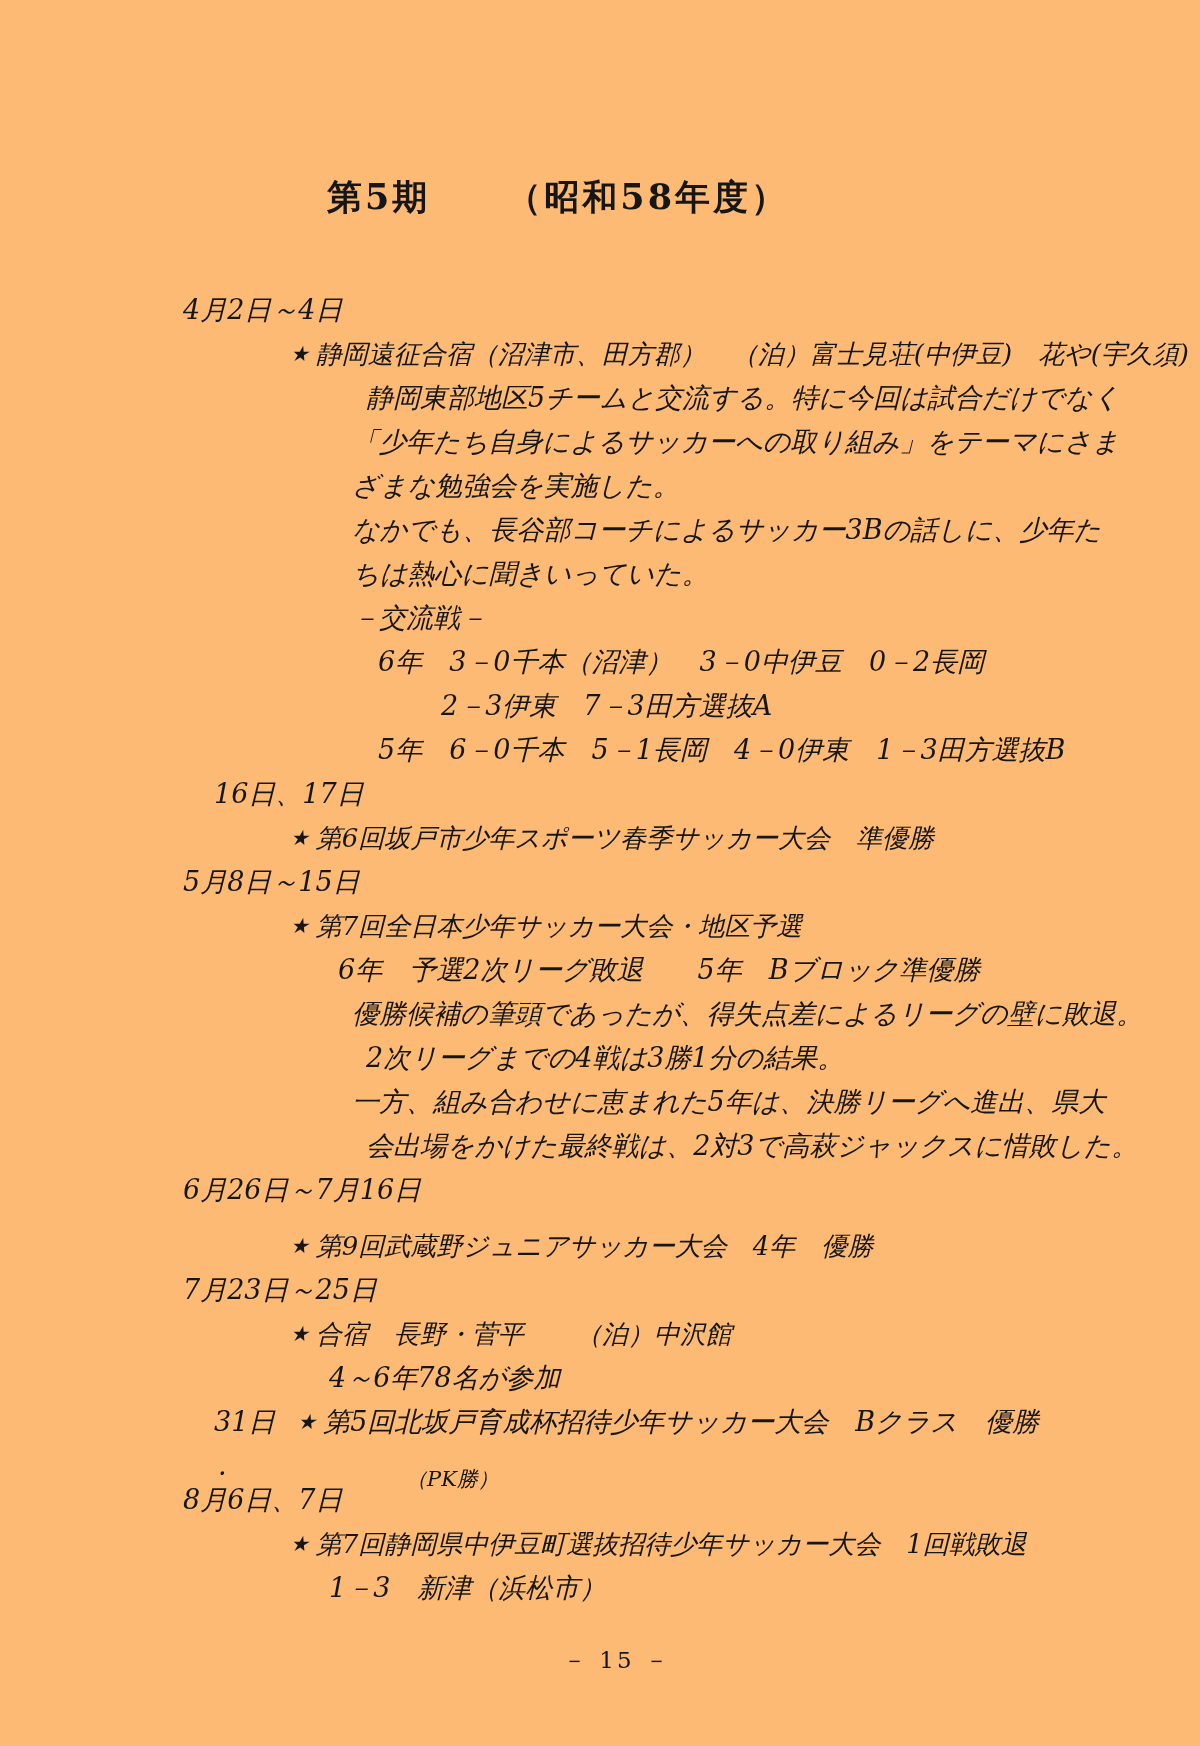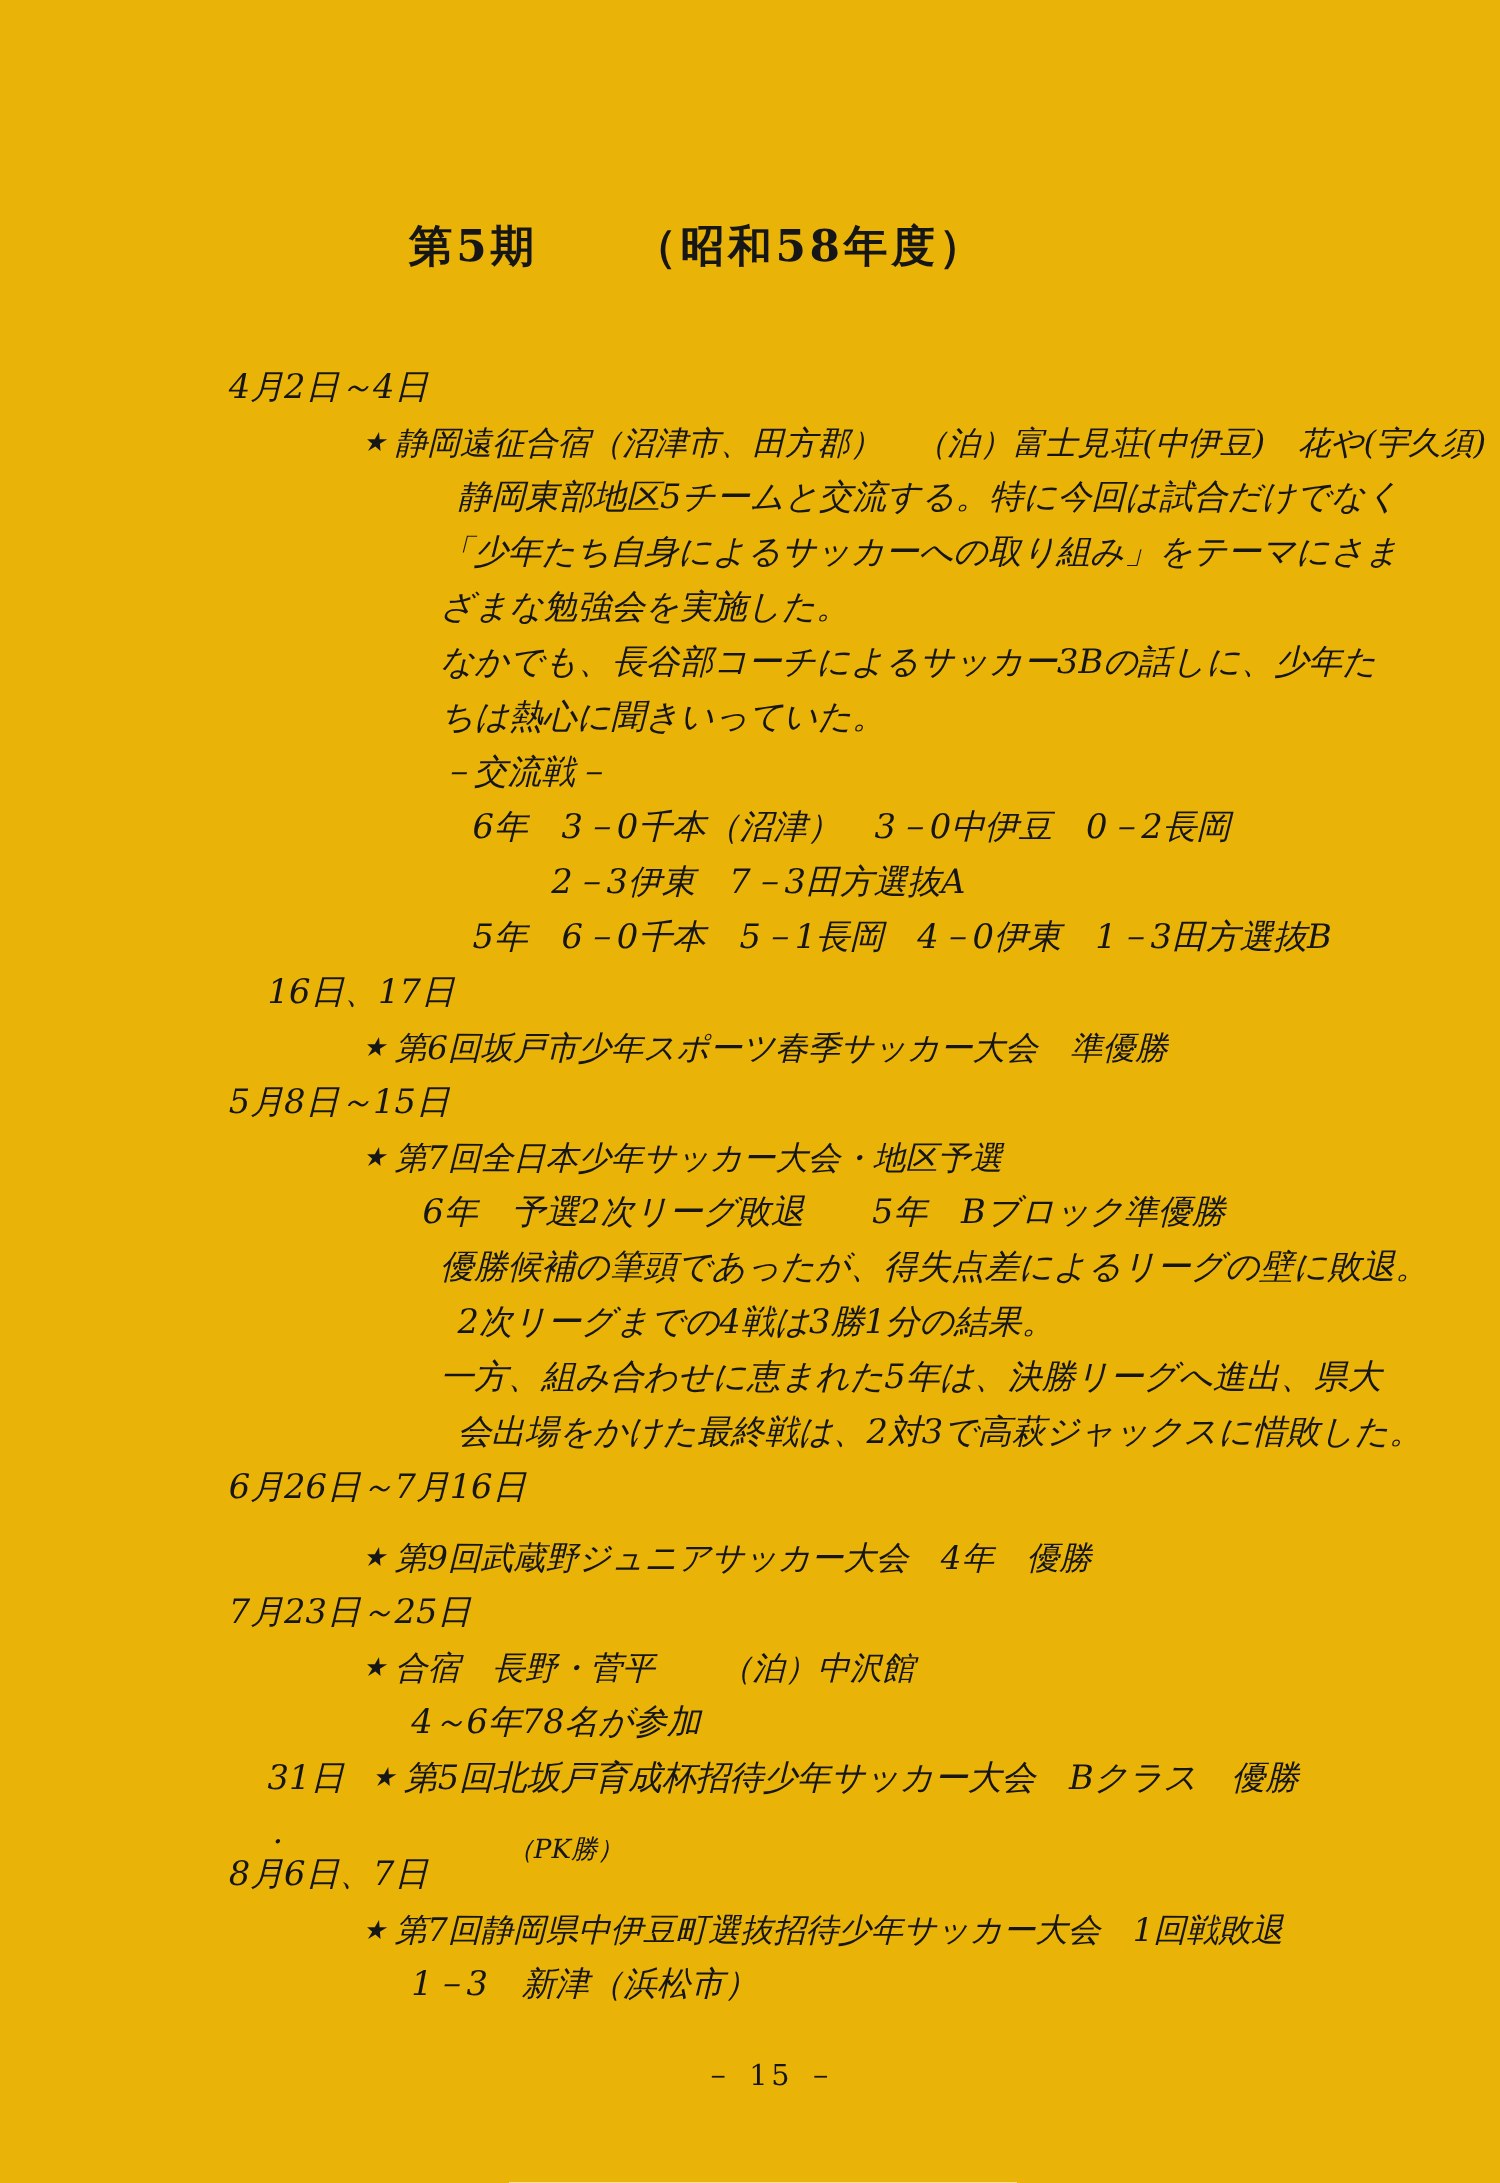--- a/index.html
+++ b/index.html
@@ -2,21 +2,21 @@
 <html><head>
 <meta charset="utf-8">
 <style>
   * { margin:0; padding:0; box-sizing:border-box; }
   html, body { background:#ffffff; }
   .page {
     position:relative;
     width:1200px;
     height:1746px;
     margin:0 auto;
-    background:#eab308;
+    background:#fdba74;
     overflow:hidden;
     font-family:"DejaVu Serif","Liberation Serif",serif;
     color:#161616;
   }
   .title {
     position:absolute;
     top:174px; left:0; width:100%;
     text-align:center;
     transform:translateX(-42px);
     font-size:35px;

